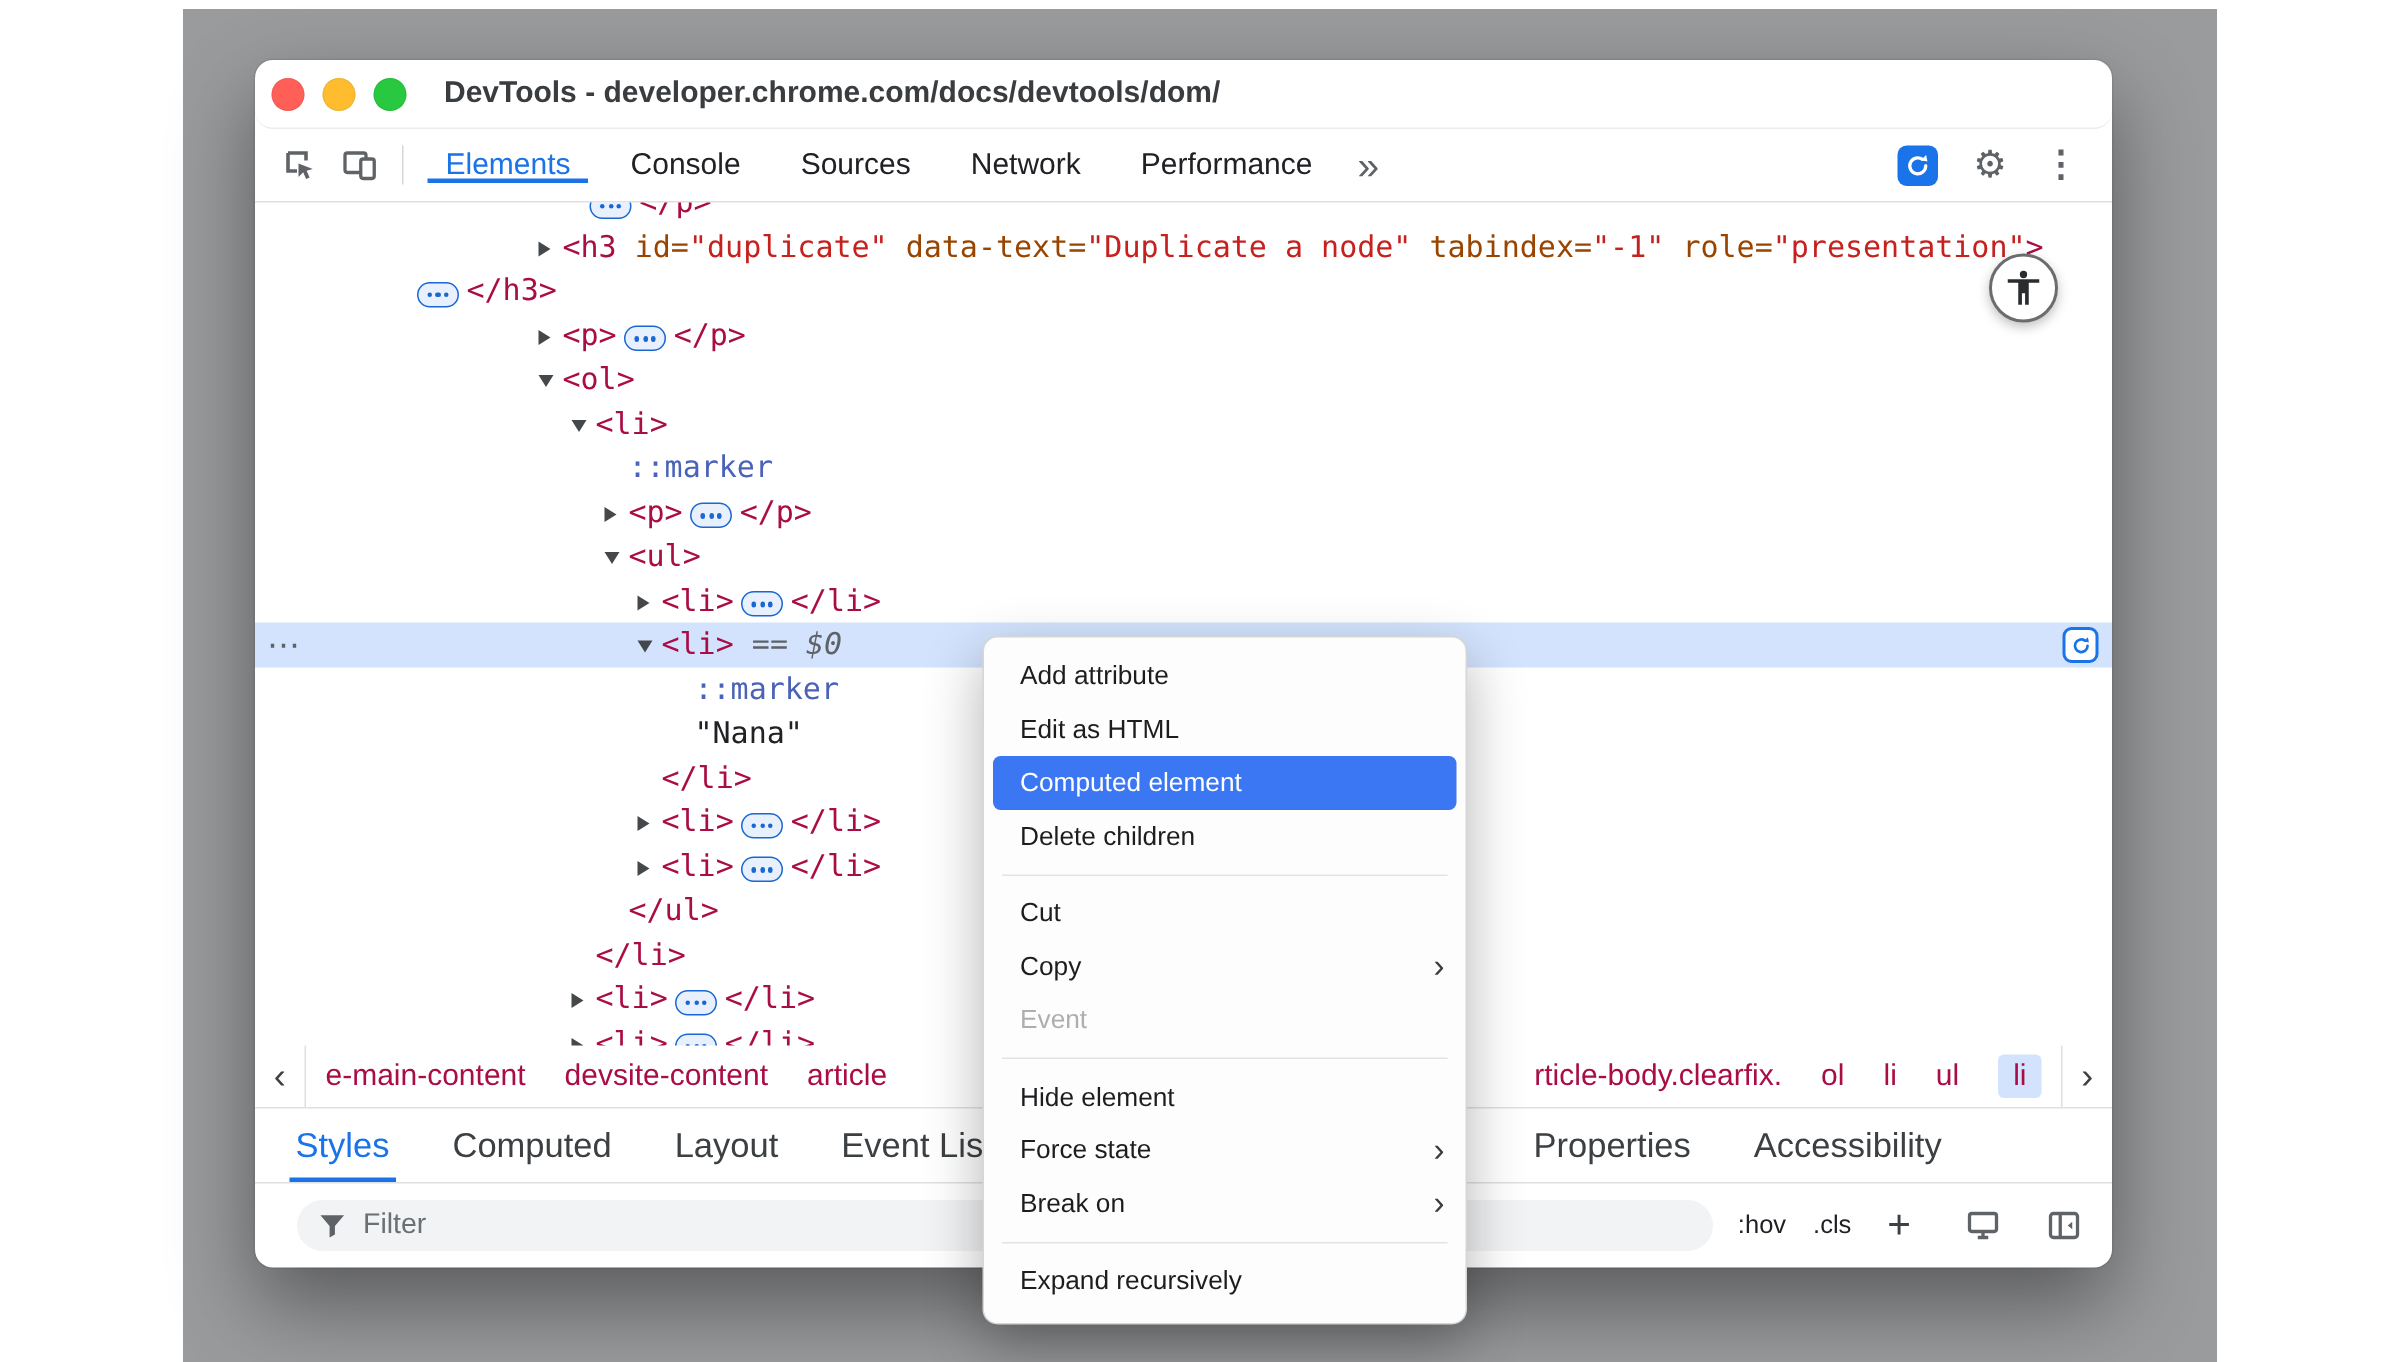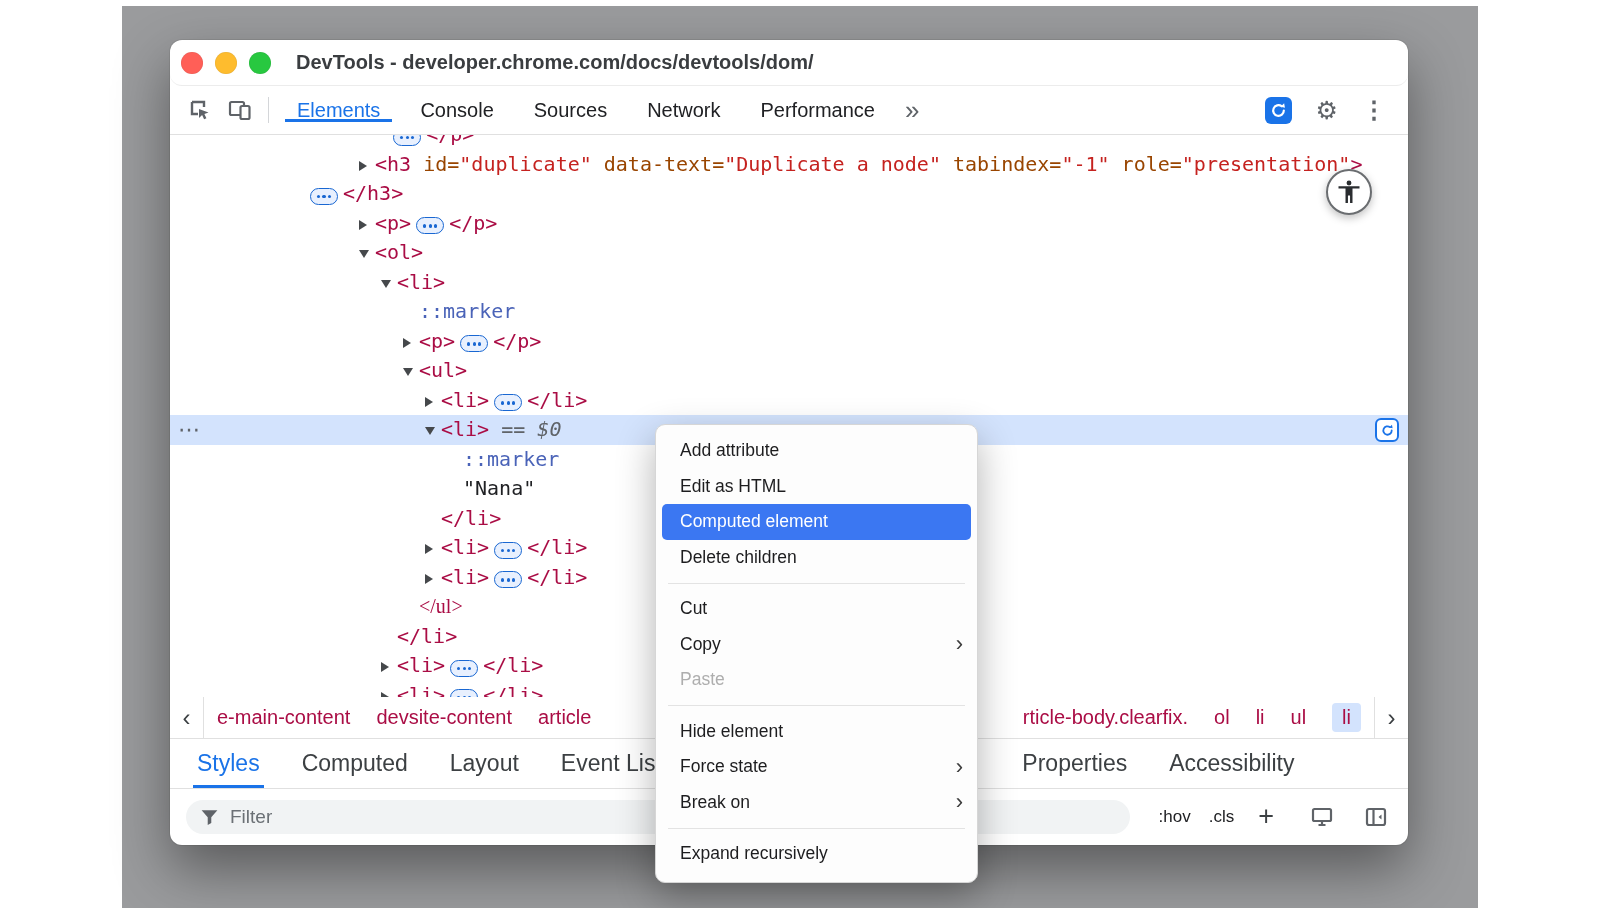--- a/index.html
+++ b/index.html
@@ -61,21 +61,21 @@
   .crumb-arrow.right{border-left:1px solid #e0e0e0;}
   .crumb{margin:0 13px;white-space:nowrap;cursor:pointer;}
   .crumb.chip{background:var(--c-selection);border-radius:4px;padding:3px 10px;margin:0 13px;}
   .crumb-right{margin-left:auto;display:flex;align-items:center;}
   
   .stabs{height:50px;border-bottom:1px solid #e0e0e0;display:flex;align-items:stretch;padding-left:6px;font-size:23px;color:#3c4043;}
   .stab{display:flex;align-items:center;margin:0 21px;position:relative;white-space:nowrap;cursor:pointer;}
   .stab.active{color:var(--c-accent);font-weight:500;}
   .stab.active::after{content:"";position:absolute;left:-4px;right:-4px;bottom:0;height:3px;background:var(--c-accent);}
   
-  .filterrow{height:55px;display:flex;align-items:center;padding:0 16px;position:relative;}
+  .filterrow{height:55px;display:flex;align-items:center;padding:0 16px;position:relative;margin-left:12px;}
   .filter-wrap{position:relative;width:944px;flex:none;}
   .filter-input{width:100%;height:34px;border-radius:17px;background:#f1f3f4;border:none;outline:none;
     padding:0 12px 0 44px;font-size:19px;color:#3c4043;font-family:"Liberation Sans",sans-serif;}
   .filter-input::placeholder{color:#6b7075;}
   .funnel{position:absolute;left:13px;top:7px;}
   .f-right{margin-left:auto;display:flex;align-items:center;gap:18px;padding-right:4px;}
   .f-txtbtn{font-size:17px;color:var(--c-text);cursor:pointer;}
   .f-plus{font-size:27px;color:#3c4043;font-weight:300;cursor:pointer;line-height:1;margin:0 6px;}
   .f-icon{cursor:pointer;display:flex;align-items:center;margin-left:12px;}
   
@@ -135,38 +135,38 @@
           </svg>
       </span>
       <span class="gear">⚙</span>
       <span class="kebab">⋮</span>
     </div>
   </div>
 
   <div class="tree" id="tree">
       <div class="trow" style="padding-left: 202.2px;"><span class="arrow-slot"></span><span class="ell"><i></i><i></i><i></i></span><span class="tk-tag">&lt;/p&gt;</span></div>
       <div class="trow" style="padding-left: 189px;"><span class="arrow-slot"><span class="tri-r"></span></span><span class="tk-tag">&lt;h3</span><span class="tk-attr"> id=</span><span class="tk-val">"duplicate"</span><span class="tk-attr"> data-text=</span><span class="tk-val">"Duplicate a node"</span><span class="tk-attr"> tabindex=</span><span class="tk-val">"-1"</span><span class="tk-attr"> role=</span><span class="tk-val">"presentation"</span><span class="tk-tag">&gt;</span></div>
-      <div class="trow" style="padding-left: 119px;"><span class="arrow-slot"></span><span class="ell"><i></i><i></i><i></i></span><span class="tk-tag">&lt;/h3&gt;</span></div>
+      <div class="trow" style="padding-left: 87px;"><span class="arrow-slot"></span><span class="ell"><i></i><i></i><i></i></span><span class="tk-tag">&lt;/h3&gt;</span></div>
       <div class="trow" style="padding-left: 189px;"><span class="arrow-slot"><span class="tri-r"></span></span><span class="tk-tag">&lt;p&gt;</span><span class="ell"><i></i><i></i><i></i></span><span class="tk-tag">&lt;/p&gt;</span></div>
       <div class="trow" style="padding-left: 189px;"><span class="arrow-slot"><span class="tri-d"></span></span><span class="tk-tag">&lt;ol&gt;</span></div>
       <div class="trow" style="padding-left: 211px;"><span class="arrow-slot"><span class="tri-d"></span></span><span class="tk-tag">&lt;li&gt;</span></div>
       <div class="trow" style="padding-left: 233px;"><span class="arrow-slot"></span><span class="tk-pseudo">::marker</span></div>
       <div class="trow" style="padding-left: 233px;"><span class="arrow-slot"><span class="tri-r"></span></span><span class="tk-tag">&lt;p&gt;</span><span class="ell"><i></i><i></i><i></i></span><span class="tk-tag">&lt;/p&gt;</span></div>
       <div class="trow" style="padding-left: 233px;"><span class="arrow-slot"><span class="tri-d"></span></span><span class="tk-tag">&lt;ul&gt;</span></div>
       <div class="trow" style="padding-left: 255px;"><span class="arrow-slot"><span class="tri-r"></span></span><span class="tk-tag">&lt;li&gt;</span><span class="ell"><i></i><i></i><i></i></span><span class="tk-tag">&lt;/li&gt;</span></div>
       <div class="trow selected" style="padding-left: 255px;"><span class="left-dots">⋯</span><span class="arrow-slot"><span class="tri-d"></span></span><span class="tk-tag">&lt;li&gt;</span><span class="tk-eq"> == </span><span class="tk-var">$0</span><span class="row-badge"><svg width="15" height="15" viewBox="0 0 20 20">
             <path d="M15.6 10a5.6 5.6 0 1 1-2.3-4.5" fill="none" stroke="#1a73e8" stroke-width="2.4" stroke-linecap="round"></path>
             <polygon points="15.9,2.4 16.8,7.1 12.2,6.1" fill="#1a73e8"></polygon>
           </svg></span></div>
       <div class="trow" style="padding-left: 277px;"><span class="arrow-slot"></span><span class="tk-pseudo">::marker</span></div>
       <div class="trow" style="padding-left: 277px;"><span class="arrow-slot"></span><span class="tk-text">"Nana"</span></div>
       <div class="trow" style="padding-left: 255px;"><span class="arrow-slot"></span><span class="tk-tag">&lt;/li&gt;</span></div>
       <div class="trow" style="padding-left: 255px;"><span class="arrow-slot"><span class="tri-r"></span></span><span class="tk-tag">&lt;li&gt;</span><span class="ell"><i></i><i></i><i></i></span><span class="tk-tag">&lt;/li&gt;</span></div>
       <div class="trow" style="padding-left: 255px;"><span class="arrow-slot"><span class="tri-r"></span></span><span class="tk-tag">&lt;li&gt;</span><span class="ell"><i></i><i></i><i></i></span><span class="tk-tag">&lt;/li&gt;</span></div>
-      <div class="trow" style="padding-left: 233px; font-family: Liberation Serif, serif;"><span class="arrow-slot"></span><span class="tk-tag">&lt;/ul&gt;</span></div>
+      <div class="trow" style="padding-left: 233px;"><span class="arrow-slot"></span><span class="tk-tag">&lt;/ul&gt;</span></div>
       <div class="trow" style="padding-left: 211px;"><span class="arrow-slot"></span><span class="tk-tag">&lt;/li&gt;</span></div>
       <div class="trow" style="padding-left: 211px;"><span class="arrow-slot"><span class="tri-r"></span></span><span class="tk-tag">&lt;li&gt;</span><span class="ell"><i></i><i></i><i></i></span><span class="tk-tag">&lt;/li&gt;</span></div>
       <div class="trow" style="padding-left: 211px;"><span class="arrow-slot"><span class="tri-r"></span></span><span class="tk-tag">&lt;li&gt;</span><span class="ell"><i></i><i></i><i></i></span><span class="tk-tag">&lt;/li&gt;</span></div>
     </div>
 
   <div class="crumbs">
     <span class="crumb-arrow left">‹</span>
     <div id="crumbs-left" style="display:flex;align-items:center;">
         <span class="crumb">e-main-content</span>
         <span class="crumb">devsite-content</span>
@@ -243,21 +243,21 @@
     </div>
     <div class="msep"></div>
     <div class="mi">
       <span>Cut</span>
     </div>
     <div class="mi">
       <span>Copy</span>
       <span class="chev">›</span>
     </div>
     <div class="mi dis">
-      <span>Paste</span>
+      <span>Event</span>
     </div>
     <div class="msep"></div>
     <div class="mi">
       <span>Hide element</span>
     </div>
     <div class="mi">
       <span>Force state</span>
       <span class="chev">›</span>
     </div>
     <div class="mi">

